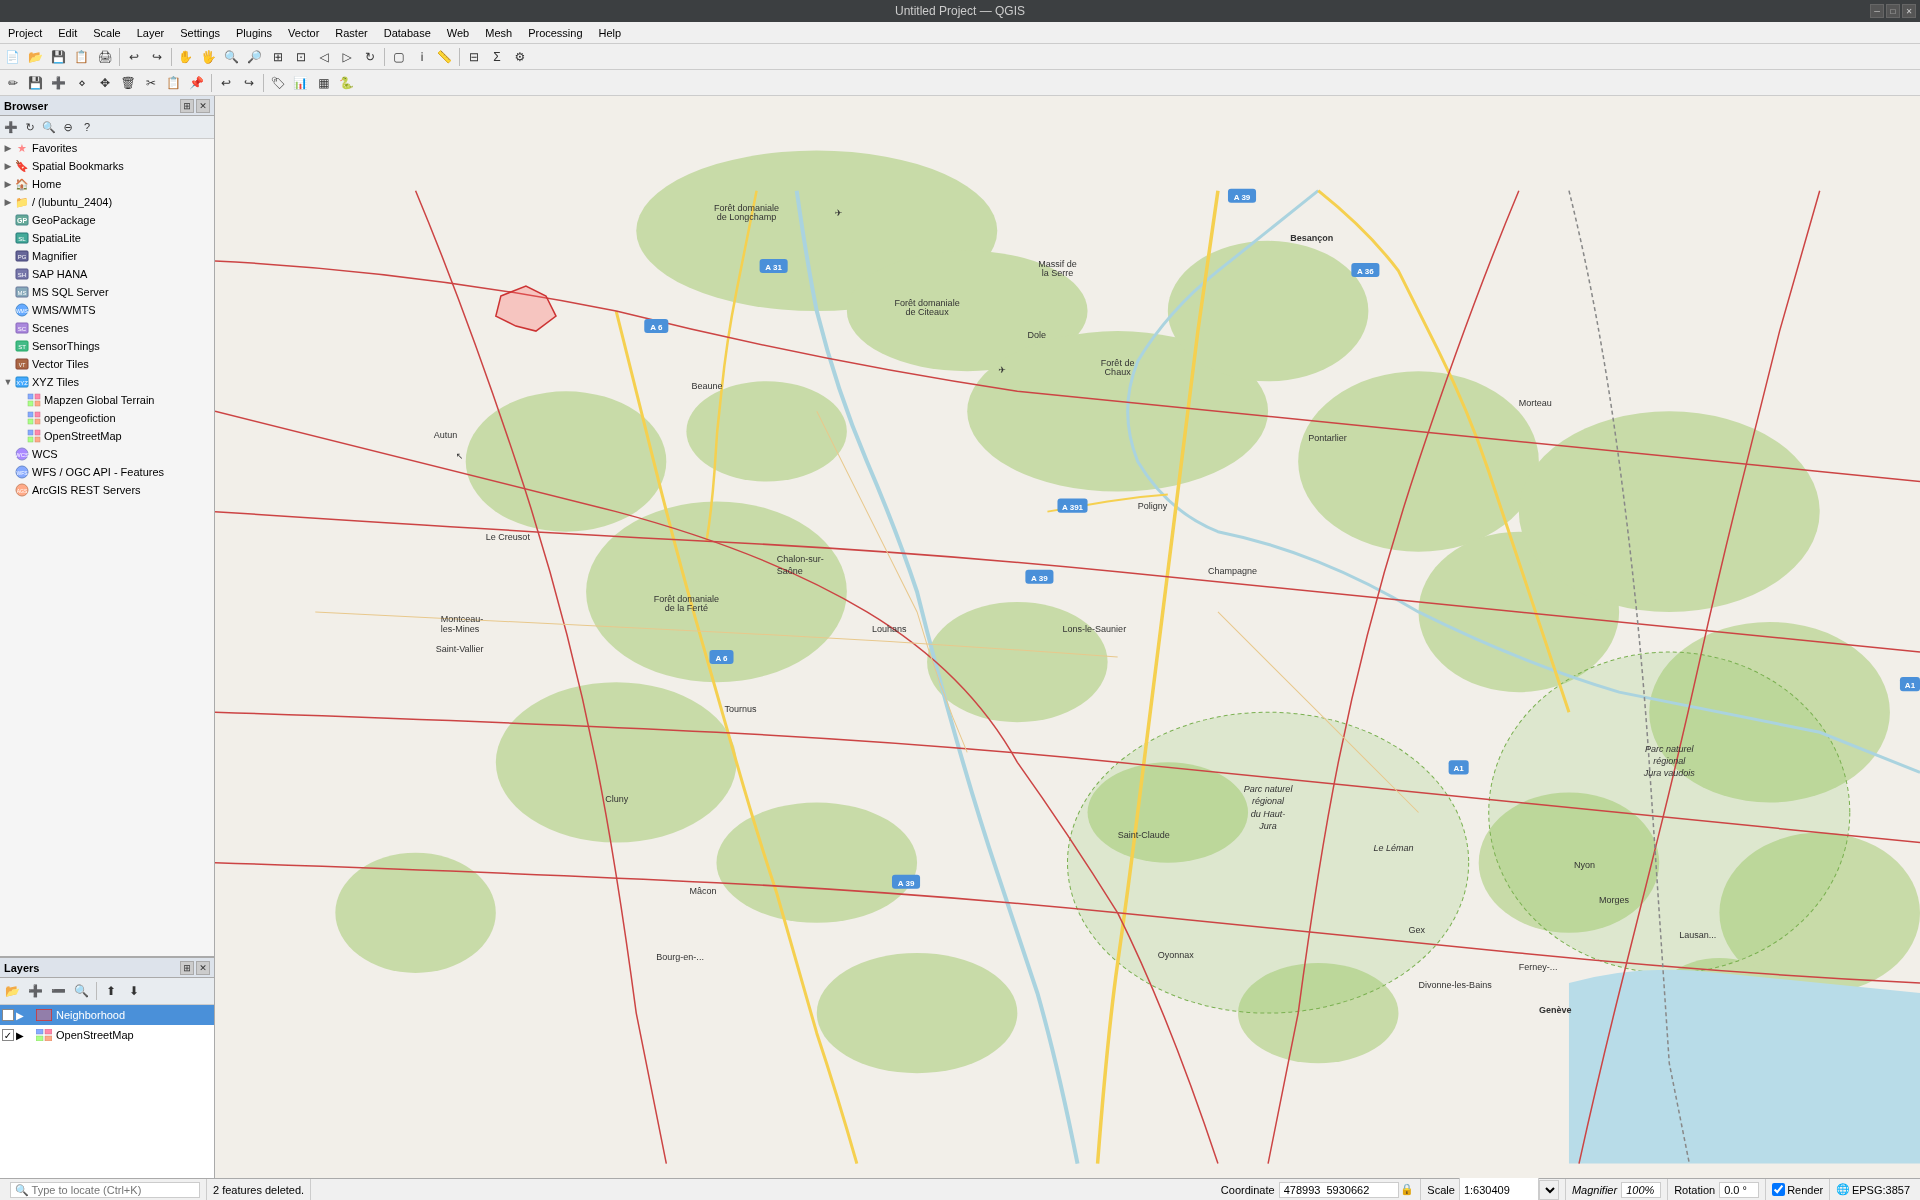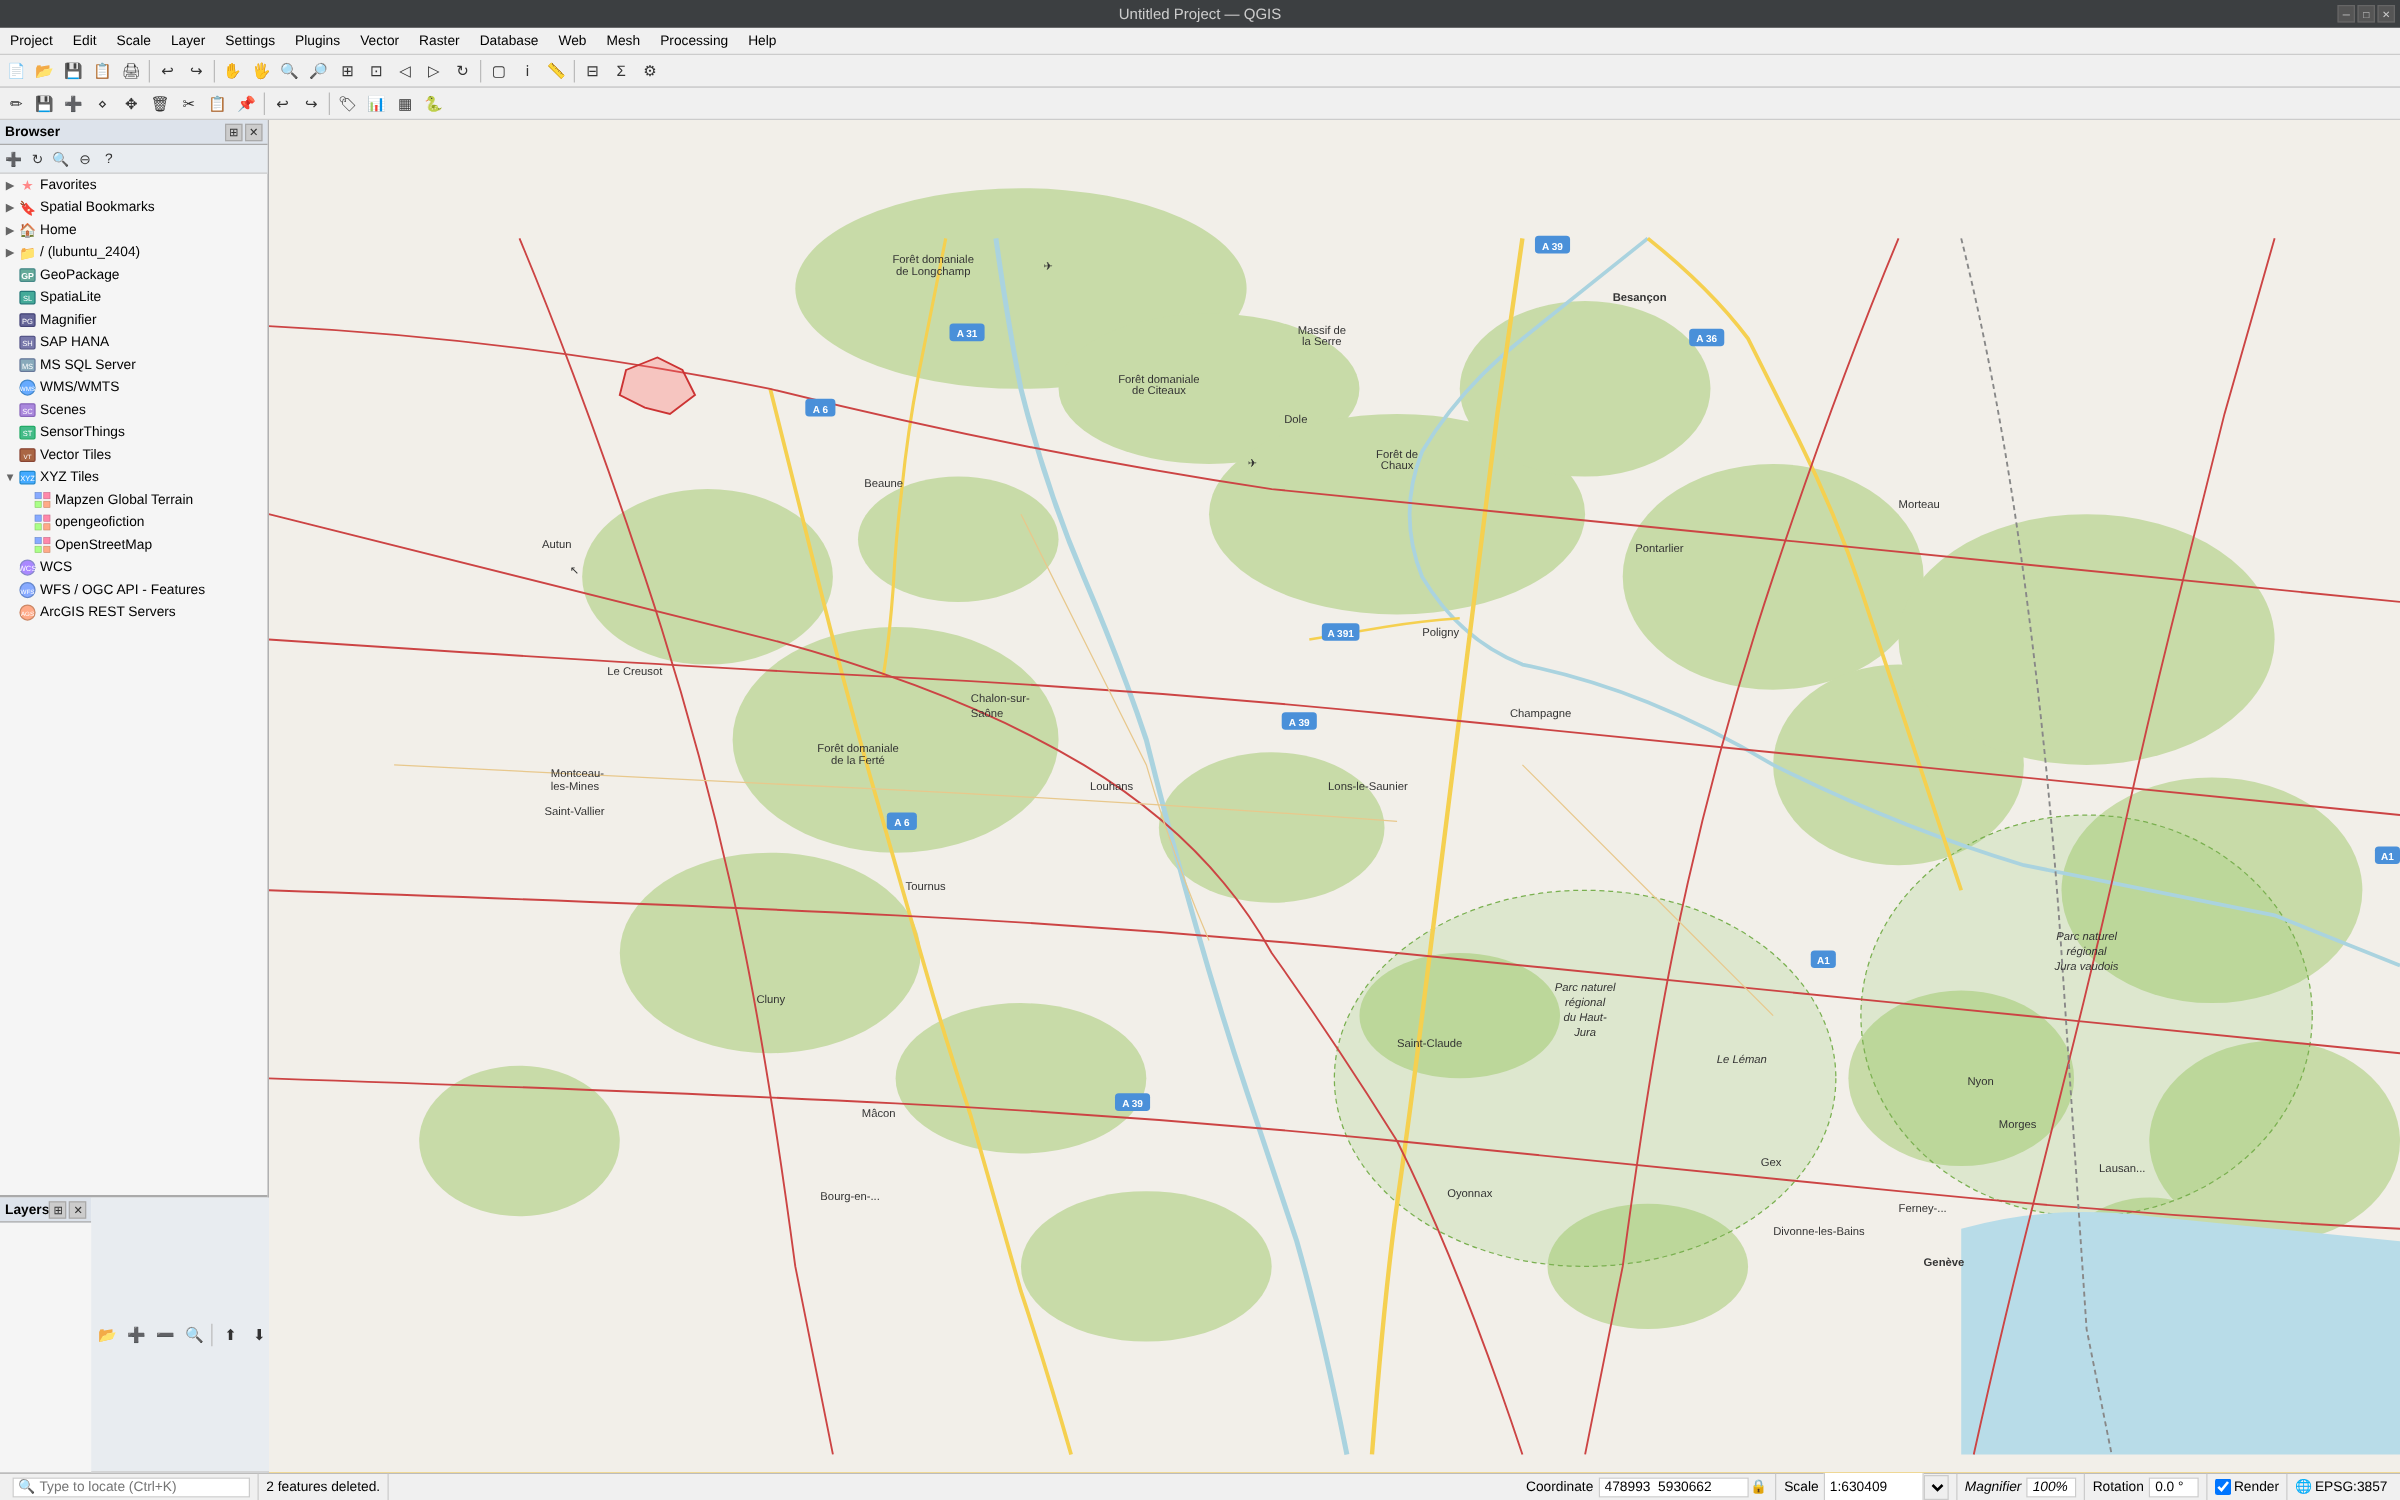--- a/index.html
+++ b/index.html
@@ -142,21 +142,21 @@
       height: 18px;
       white-space: nowrap;
     }
     .tree-icon { width: 16px; height: 16px; margin-right: 2px; display: flex; align-items: center; justify-content: center; font-size: 11px; flex-shrink: 0; }
     .tree-expand { width: 12px; height: 16px; display: flex; align-items: center; justify-content: center; font-size: 9px; color: #666; flex-shrink: 0; cursor: pointer; }
 
     
     #layers-panel {
       height: 220px;
       display: flex;
-      flex-direction: row;
+      flex-direction: column;
     }
     .layers-toolbar {
       background: #e8ecf0;
       padding: 2px;
       display: flex;
       align-items: center;
       gap: 1px;
       border-bottom: 1px solid #ccc;
     }
     #layers-list {

